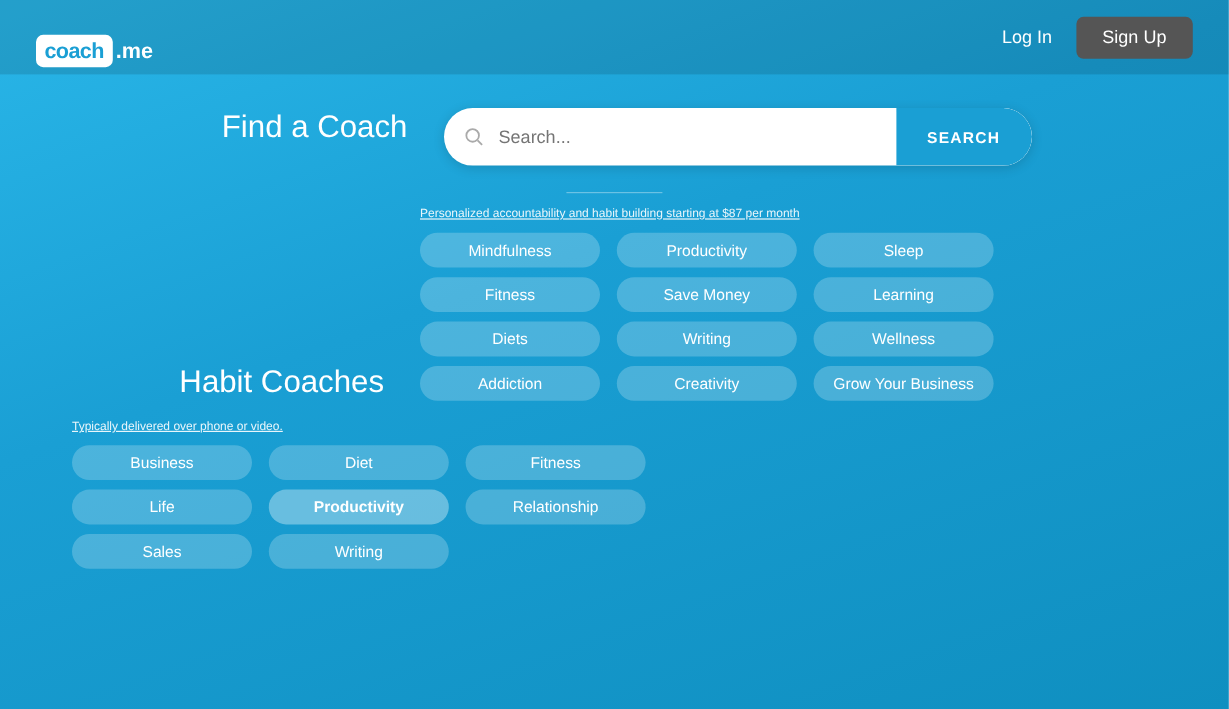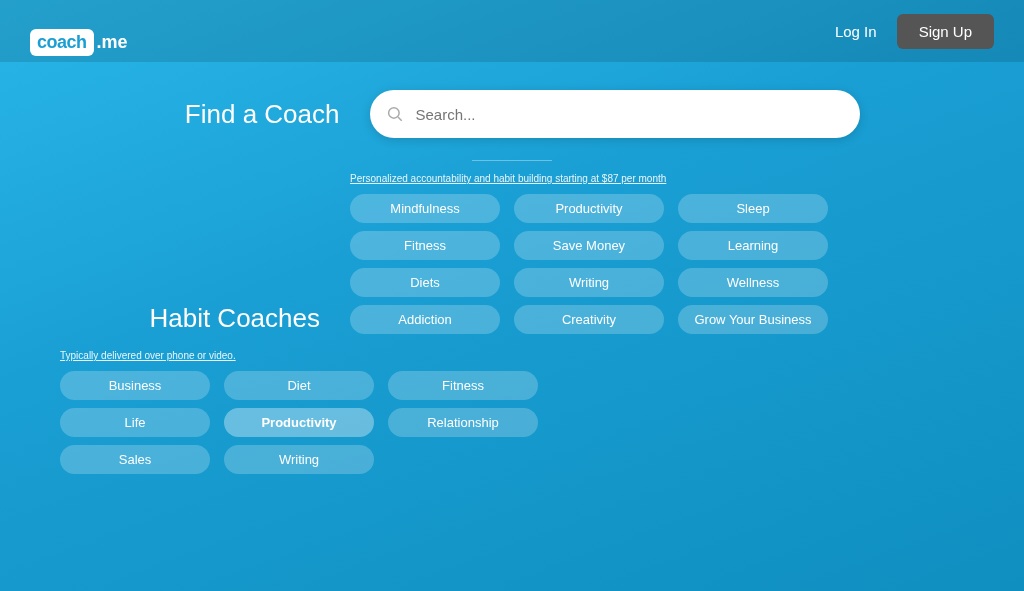--- a/index.html
+++ b/index.html
@@ -67,21 +67,21 @@
       border-radius: 6px;
       padding: 9px 22px;
       font-size: 15px;
       cursor: pointer;
       font-weight: 500;
     }
 
     
     .hero {
       display: flex;
-      align-items: center;
+      align-items: flex-start;
       justify-content: center;
       gap: 30px;
       padding: 28px 60px 18px;
     }
 
     .hero-title {
       color: white;
       font-size: 26px;
       font-weight: 400;
       white-space: nowrap;
@@ -221,20 +221,21 @@
 <div class="hero">
   <h1 class="hero-title">Find a Coach</h1>
   <div class="search-container">
     <div class="search-icon-wrap">
       <svg class="search-icon-svg" viewBox="0 0 24 24">
         <circle cx="10.5" cy="10.5" r="7"></circle>
         <line x1="16" y1="16" x2="21" y2="21"></line>
       </svg>
     </div>
     <input class="search-input" type="text" placeholder="Search..." style="">
+    <button class="search-btn">SEARCH</button>
   </div>
 </div>
 
 <div class="divider"></div>
 
 <div class="sections">
 
   <div class="section">
     <h2 class="section-title">Habit Coaches</h2>
     <div class="section-content">

